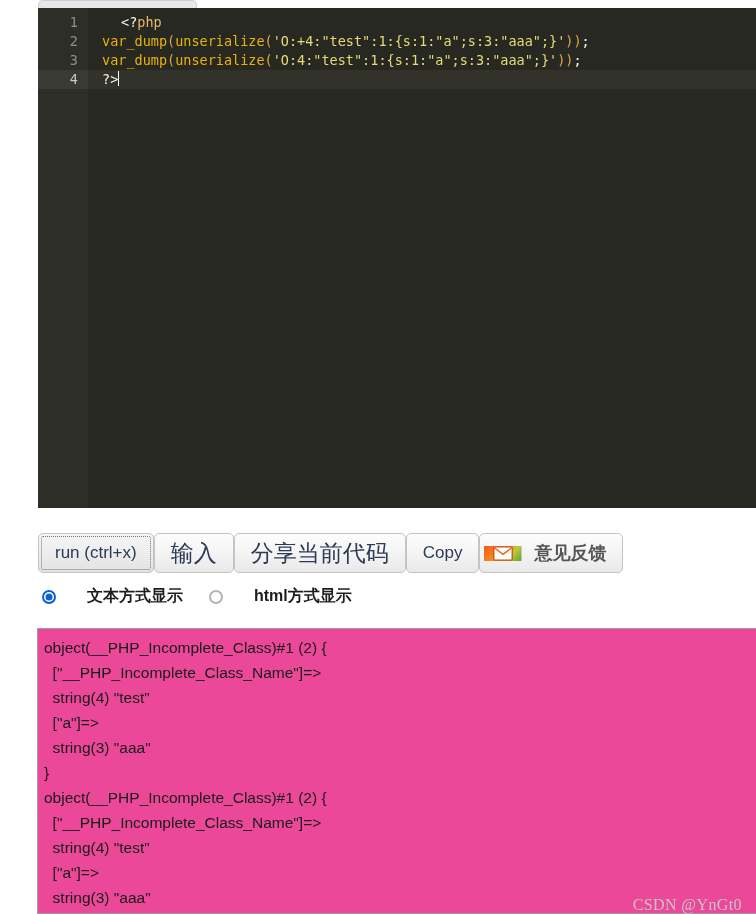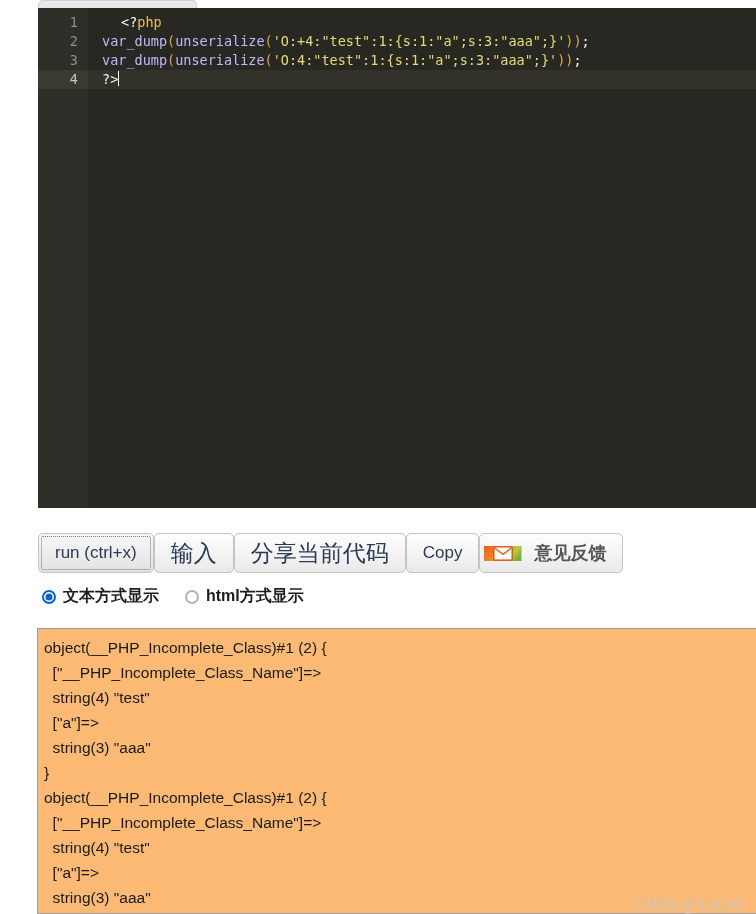--- a/index.html
+++ b/index.html
@@ -60,21 +60,21 @@
     font-size: 13.5px;
     color: #f8f8f2;
   }
   .line-hl {
     position: absolute;
     left: 0; right: 0; height: 19px;
     background: #32322b;
   }
   .tok-plain  { color: #f8f8f2; }
   .tok-tag    { color: #e8b96a; }
-  .tok-fn     { color: #c4b5fd; }
+  .tok-fn     { color: #eab308; }
   .tok-paren  { color: #e0a44a; }
   .tok-str    { color: #e6db74; }
   .caret {
     display: inline-block;
     width: 1px; height: 15px;
     background: #f8f8f2;
     vertical-align: -2px;
   }
 
   
@@ -160,29 +160,30 @@
     left: 3px; top: 3px;
     width: 4px; height: 4px;
     border-radius: 50%;
     background: #0a62d0;
     box-shadow: 0 0 0 1.5px #0a62d0;
   }
   .radio-label {
     font-size: 16px;
     font-weight: bold;
     color: #1d1d1d;
+    margin-left: 24px;
   }
 
   
   #output-panel {
     position: absolute;
     left: 37px; top: 628px;
     width: 720px;
     height: 286px;
-    background: #fdba74;
+    background: #ec4899;
     border: 1px solid #9b9bab;
     border-right: none;
     padding: 6px 8px 0 6px;
     overflow: hidden;
   }
   .out-line {
     font-family: "Liberation Sans", sans-serif;
     font-size: 15.5px;
     line-height: 25px;
     color: #1a1a1a;

